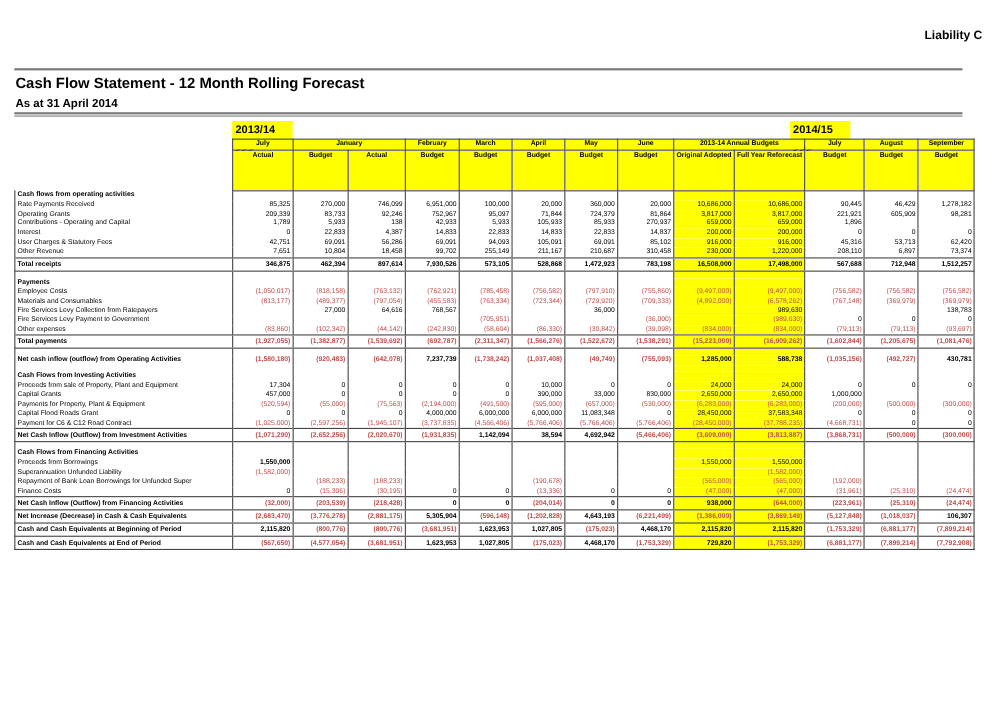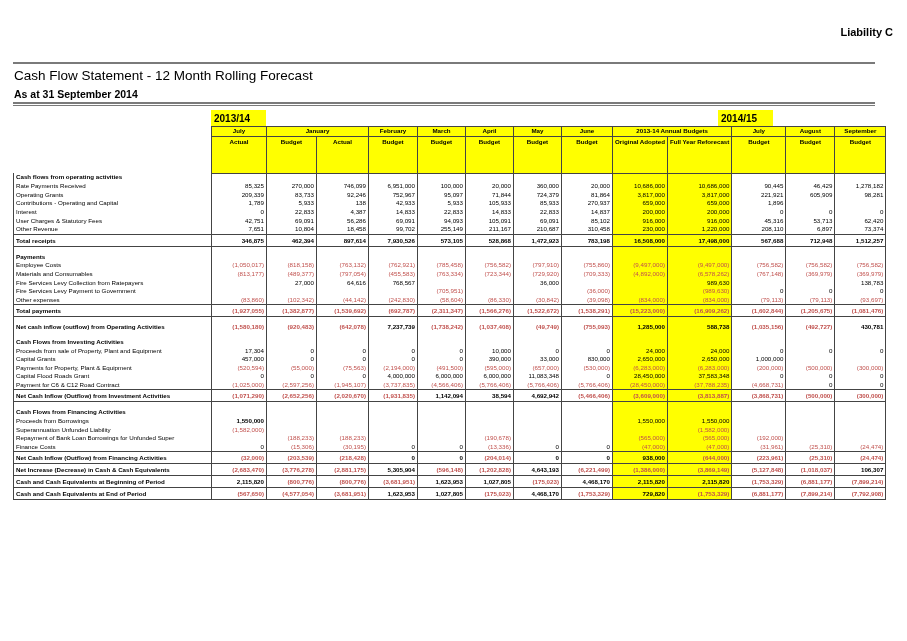--- a/index.html
+++ b/index.html
@@ -1,19 +1,19 @@
 <!DOCTYPE html>
 <html><head>
 <meta charset="utf-8">
 <style>
   html, body { margin:0; padding:0; background:#fff; }
   body { width:907px; height:641px; position:relative; font-family:"Liberation Sans", sans-serif; color:#000; overflow:hidden; }
   .attach { position:absolute; right:14px; top:26px; font-size:11px; font-weight:bold; }
   .rule { position:absolute; left:13px; width:862px; border-top:2px solid #7a7a7a; }
-  .title { position:absolute; left:14px; top:68px; font-size:13.5px; font-weight:normal; }
+  .title { position:absolute; left:14px; top:68px; font-size:13.5px; font-weight:bold; }
   .subtitle { position:absolute; left:14px; top:88px; font-size:10.5px; font-weight:bold; }
   .year { position:absolute; top:110px; height:17px; background:#ffff00; font-size:10px; font-weight:bold; padding-left:3px; line-height:17px; }
   table { position:absolute; left:13px; top:126px; border-collapse:collapse; font-size:6.2px; table-layout:fixed; }
   td { padding:0 2px; height:8.6px; line-height:8.6px; white-space:nowrap; overflow:hidden; }
   td.num { text-align:right; border-left:1px solid #444; }
   td.lbl { border-left:1px solid #444; width:193px; }
   col.c-lbl { width:198px; }
   .hdr td { background:#ffff00; font-weight:bold; text-align:center; border:1px solid #444; }
   .hdr2 td { height:36px; vertical-align:top; line-height:9px; }
   .hl { background:#ffff00; }
@@ -24,21 +24,21 @@
   td.last { border-right:1px solid #444; }
   tr.endrow td { border-bottom:1px solid #444; }
   td.blank { border:none !important; background:transparent !important; }
 </style>
 </head>
 <body>
 
 <div class="attach">Liability C</div>
 <div class="rule" style="top:62px"></div>
 <div class="title">Cash Flow Statement - 12 Month Rolling Forecast</div>
-<div class="subtitle">As at 31 September 2014</div>
+<div class="subtitle">As at 31 April 2014</div>
 <div class="rule" style="top:102px"></div>
 <div class="rule" style="top:105px;border-top-width:1px"></div>
 
 <div class="year" style="left:211px;width:52px">2013/14 &gt;&gt;&gt;</div>
 <div class="year" style="left:718px;width:52px">2014/15  &gt;&gt;&gt;</div>
 
 <table id="cf">
   <colgroup>
     <col class="c-lbl">
       <col style="width:55px">

